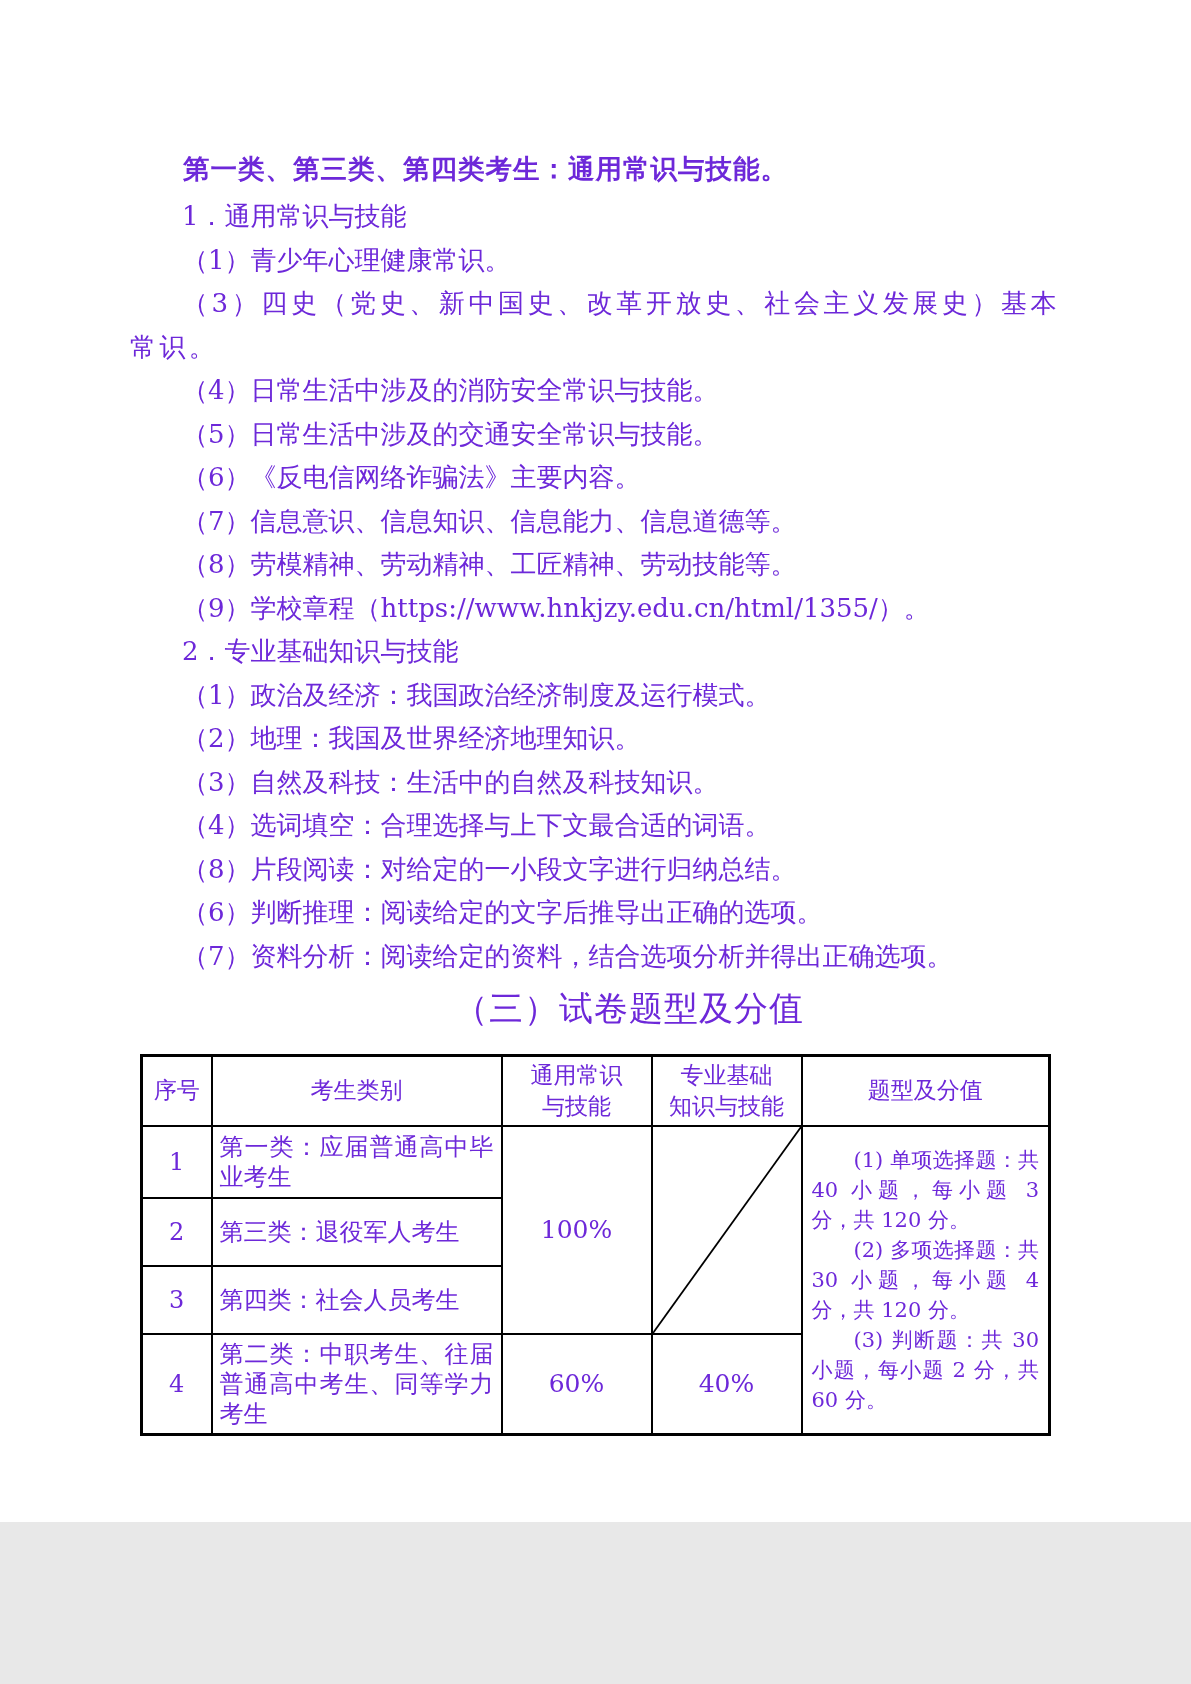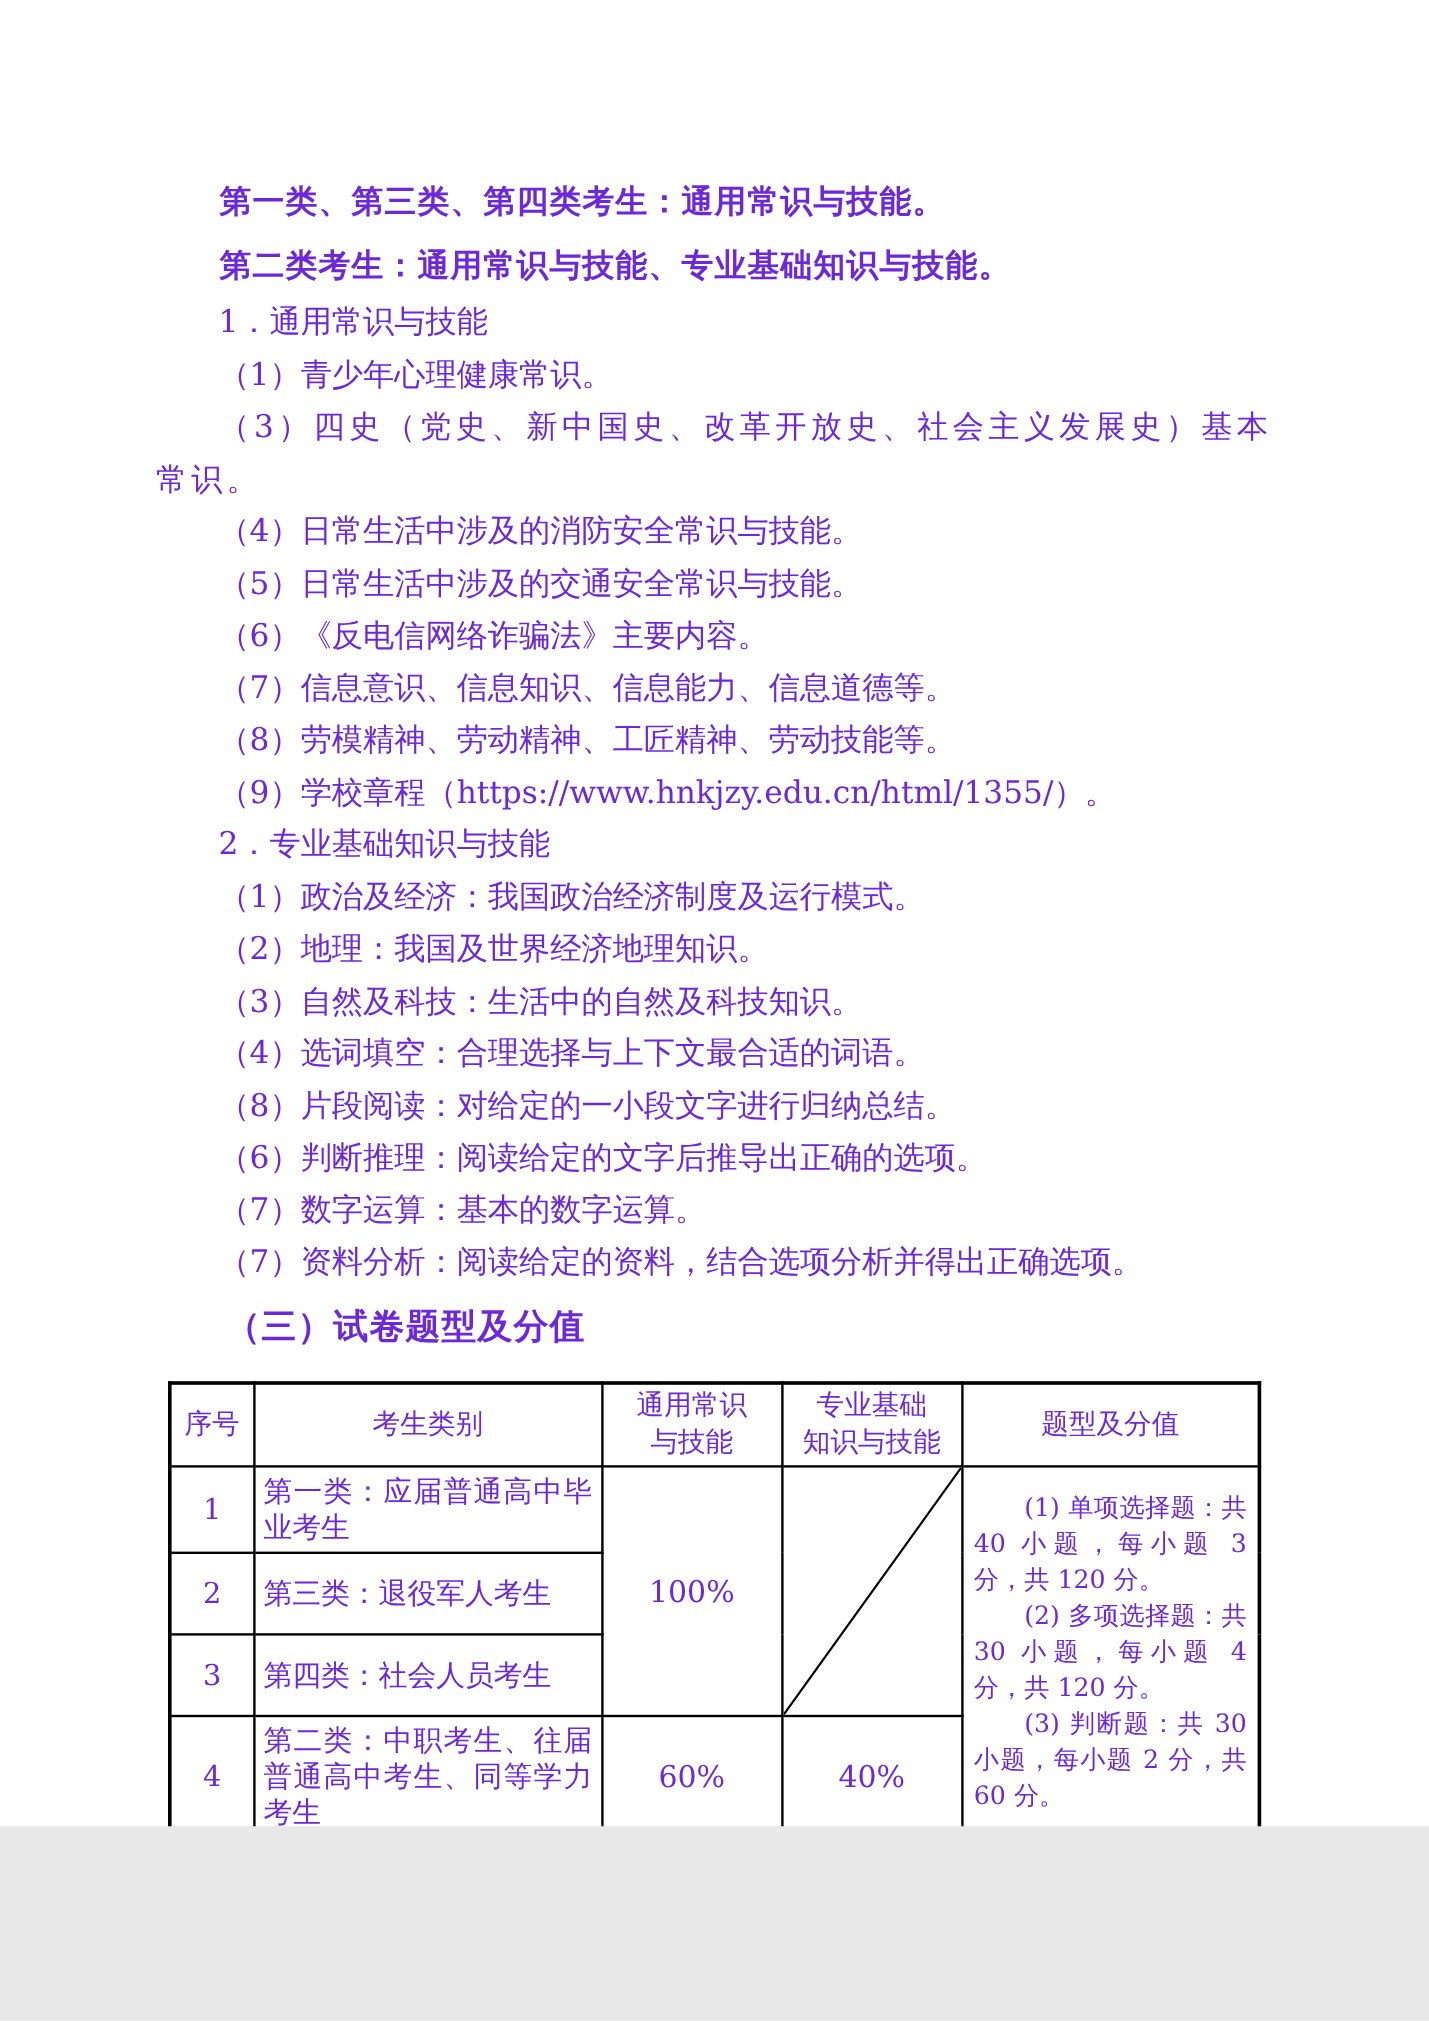--- a/index.html
+++ b/index.html
@@ -28,25 +28,26 @@
     margin: 0;
     font-size: 26px;
     line-height: 43.5px;
     text-indent: 2em;
     text-align: justify;
   }
   
   .stretch { letter-spacing: 0.13em; }
   .sec-heading {
     margin: 8px 0 24px 0;
-    font-size: 29px;
-    font-weight: bold;
+    font-size: 34px;
+    font-weight: normal;
     line-height: 44px;
     text-indent: 2em;
     letter-spacing: 1px;
+    text-align: center;
   }
   table.score-table {
     border-collapse: collapse;
     table-layout: fixed;
     width: 908px;
     margin-left: 10px;
     border: 3px solid #000;
   }
   .score-table th, .score-table td {
     border: 2px solid #000;
@@ -102,40 +103,38 @@
     font-size: 21px;
     line-height: 24px;
   }
 </style>
 </head>
 <body>
 
 <div class="page">
 
   <p class="intro">第一类、第三类、第四类考生：通用常识与技能。</p>
-  <p class="intro">第二类考生：通用常识与技能、专业基础知识与技能。</p>
 
   <p class="para">1．通用常识与技能</p>
   <p class="para">（1）青少年心理健康常识。</p>
   <p class="para stretch">（3）四史（党史、新中国史、改革开放史、社会主义发展史）基本常识。</p>
   <p class="para">（4）日常生活中涉及的消防安全常识与技能。</p>
   <p class="para">（5）日常生活中涉及的交通安全常识与技能。</p>
   <p class="para">（6）《反电信网络诈骗法》主要内容。</p>
   <p class="para">（7）信息意识、信息知识、信息能力、信息道德等。</p>
   <p class="para">（8）劳模精神、劳动精神、工匠精神、劳动技能等。</p>
   <p class="para">（9）学校章程（https://www.hnkjzy.edu.cn/html/1355/）。</p>
 
   <p class="para">2．专业基础知识与技能</p>
   <p class="para">（1）政治及经济：我国政治经济制度及运行模式。</p>
   <p class="para">（2）地理：我国及世界经济地理知识。</p>
   <p class="para">（3）自然及科技：生活中的自然及科技知识。</p>
   <p class="para">（4）选词填空：合理选择与上下文最合适的词语。</p>
   <p class="para">（8）片段阅读：对给定的一小段文字进行归纳总结。</p>
   <p class="para">（6）判断推理：阅读给定的文字后推导出正确的选项。</p>
-  <p class="para">（7）数字运算：基本的数字运算。</p>
   <p class="para">（7）资料分析：阅读给定的资料，结合选项分析并得出正确选项。</p>
 
   <h3 class="sec-heading">（三）试卷题型及分值</h3>
 
   <table class="score-table">
     <colgroup>
       <col style="width:70px">
       <col style="width:290px">
       <col style="width:150px">
       <col style="width:150px">

